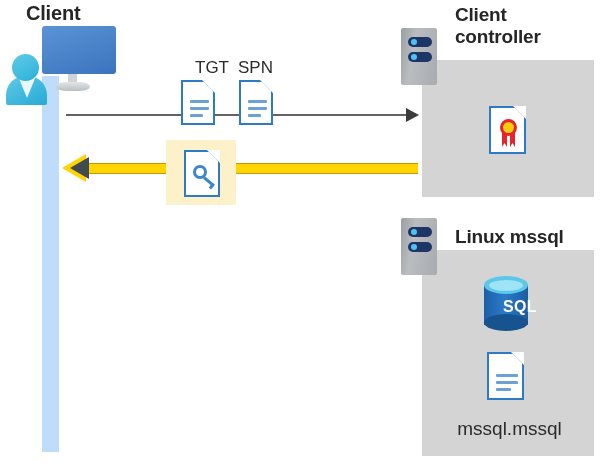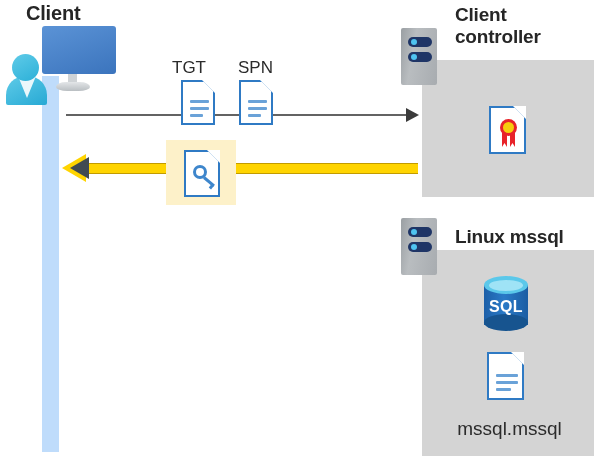--- a/index.html
+++ b/index.html
@@ -39,21 +39,21 @@
     left: 455px; top: 226px;
     font-size: 19px;
     line-height: 22px;
     width: 140px;
   }
   .tiny-label {
     font-size: 17px;
     color: #2b2b2b;
     font-weight: normal;
   }
-  #tgt-label { left: 172px; top: 58px; text-align: center; }
+  #tgt-label { left: 195px; top: 58px; text-align: center; }
   #spn-label { left: 238px; top: 58px; }
   #keytab-label {
     left: 422px; top: 418px;
     width: 175px;
     text-align: center;
     font-size: 19px;
     color: #2b2b2b;
   }
 
   
@@ -290,21 +290,21 @@
   }
   #sql-db .top-in {
     position: absolute;
     left: 5px; top: 4px;
     width: 34px; height: 11px;
     border-radius: 50%;
     background: #9fe3f6;
   }
   #sql-db .sqltext {
     position: absolute;
-    left: 0; top: 22px;
+    left: 14px; top: 22px;
     width: 44px;
     text-align: center;
     color: #ffffff;
     font-size: 16px;
     font-weight: bold;
     letter-spacing: 0.3px;
   }
 </style>
 </head>
 <body>

